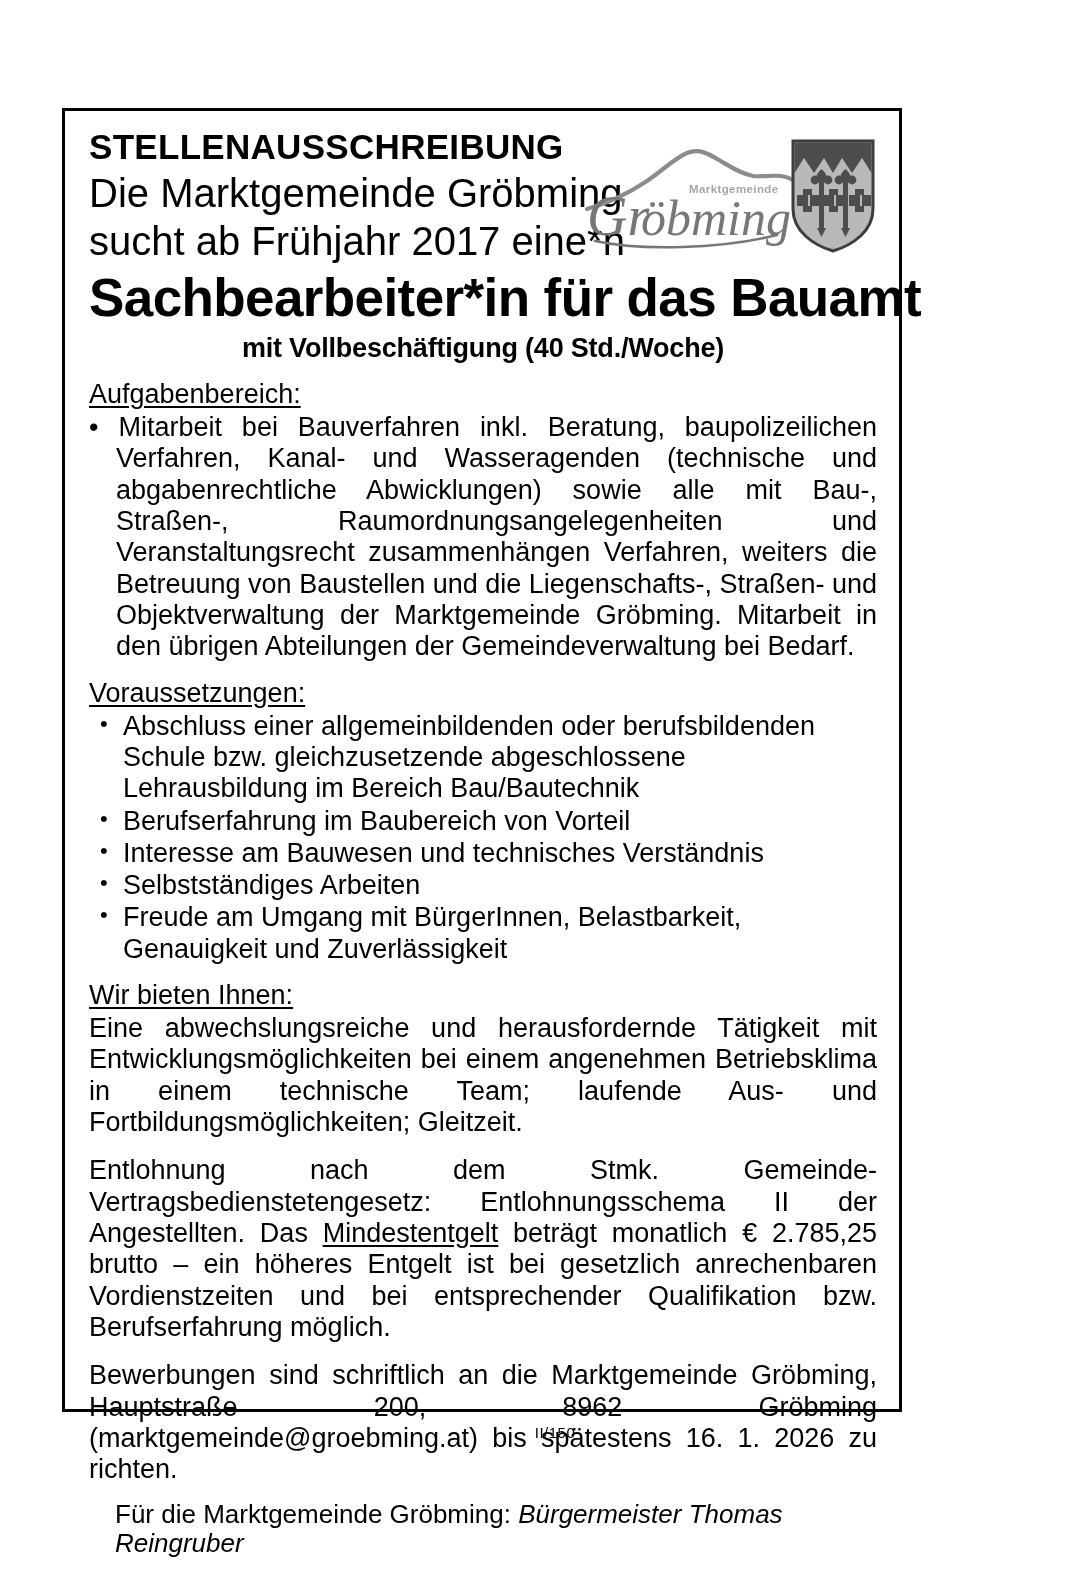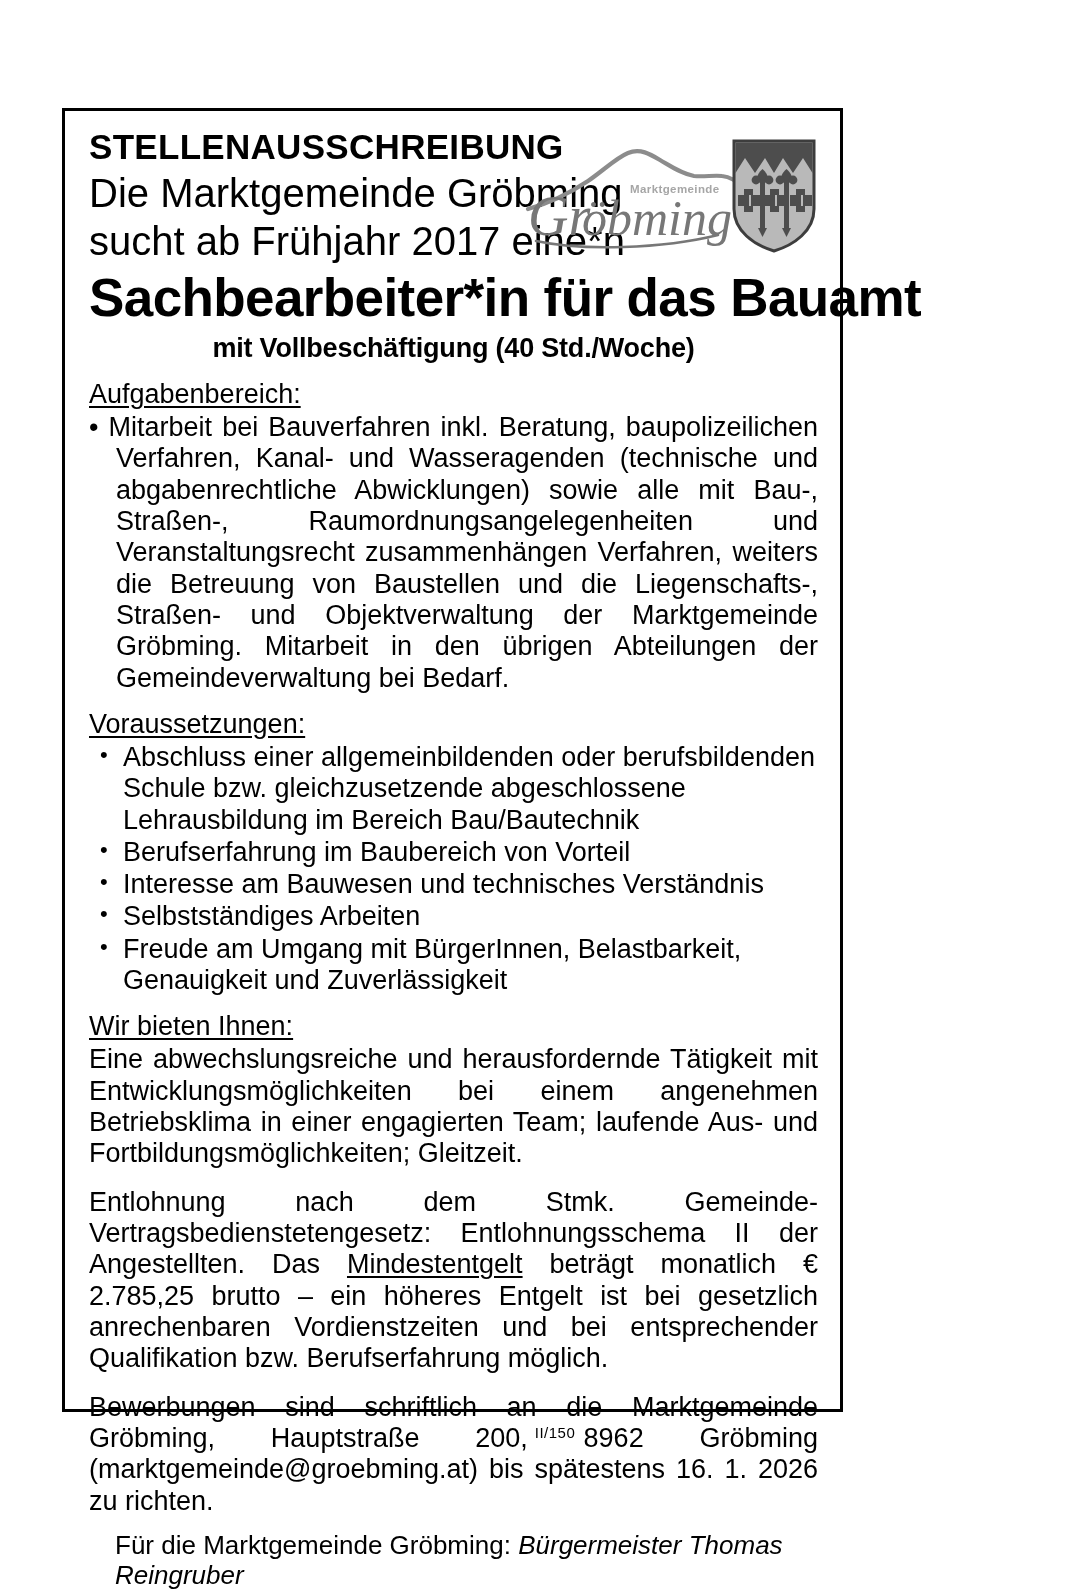--- a/index.html
+++ b/index.html
@@ -20,21 +20,21 @@
     position: absolute;
     left: 0; top: 0;
     width: 1070px;
     height: 1595px;
   }
 
   .ad-frame {
     position: absolute;
     left: 62px;
     top: 108px;
-    width: 781px;
+    width: 840px;
     height: 1304px;
     border: 3px solid #000;
     box-sizing: border-box;
     padding: 18px 22px 10px 24px;
   }
 
   
   .header {
     position: relative;
     height: 140px;
@@ -244,21 +244,21 @@
       <li>Abschluss einer allgemeinbildenden oder berufsbildenden Schule bzw. gleichzusetzende abgeschlossene Lehrausbildung im Bereich Bau/Bautechnik</li>
       <li>Berufserfahrung im Baubereich von Vorteil</li>
       <li>Interesse am Bauwesen und technisches Verständnis</li>
       <li>Selbstständiges Arbeiten</li>
       <li>Freude am Umgang mit BürgerInnen, Belastbarkeit, Genauigkeit und Zuverlässigkeit</li>
     </ul>
 
     <div class="section-head">
       <span>Wir bieten Ihnen:</span>
     </div>
-    <p class="body">Eine abwechslungsreiche und herausfordernde Tätigkeit mit Entwicklungsmöglichkeiten bei einem angenehmen Betriebsklima in einer engagierten Team; laufende Aus- und Fortbildungsmöglichkeiten; Gleitzeit.</p>
+    <p class="body">Eine abwechslungsreiche und herausfordernde Tätigkeit mit Entwicklungsmöglichkeiten bei einem angenehmen Betriebsklima in einem technische Team; laufende Aus- und Fortbildungsmöglichkeiten; Gleitzeit.</p>
 
     <p class="body"><span>Entlohnung nach dem Stmk. Gemeinde-Vertragsbedienstetengesetz: Entlohnungsschema II der Angestellten. Das </span><span class="underline-word">Mindestentgelt</span><span> beträgt monatlich € 2.785,25 brutto – ein höheres Entgelt ist bei gesetzlich anrechenbaren Vordienstzeiten und bei entsprechender Qualifikation bzw. Berufserfahrung möglich.</span></p>
 
     <p class="body">Bewerbungen sind schriftlich an die Marktgemeinde Gröbming, Hauptstraße 200, 8962 Gröbming (marktgemeinde@groebming.at) bis spätestens 16. 1. 2026 zu richten.</p>
 
     <p class="signature"><span>Für die Marktgemeinde Gröbming: </span><i>Bürgermeister Thomas Reingruber</i></p>
 
   </div>
 
   <div class="footer-code">II/150</div>

